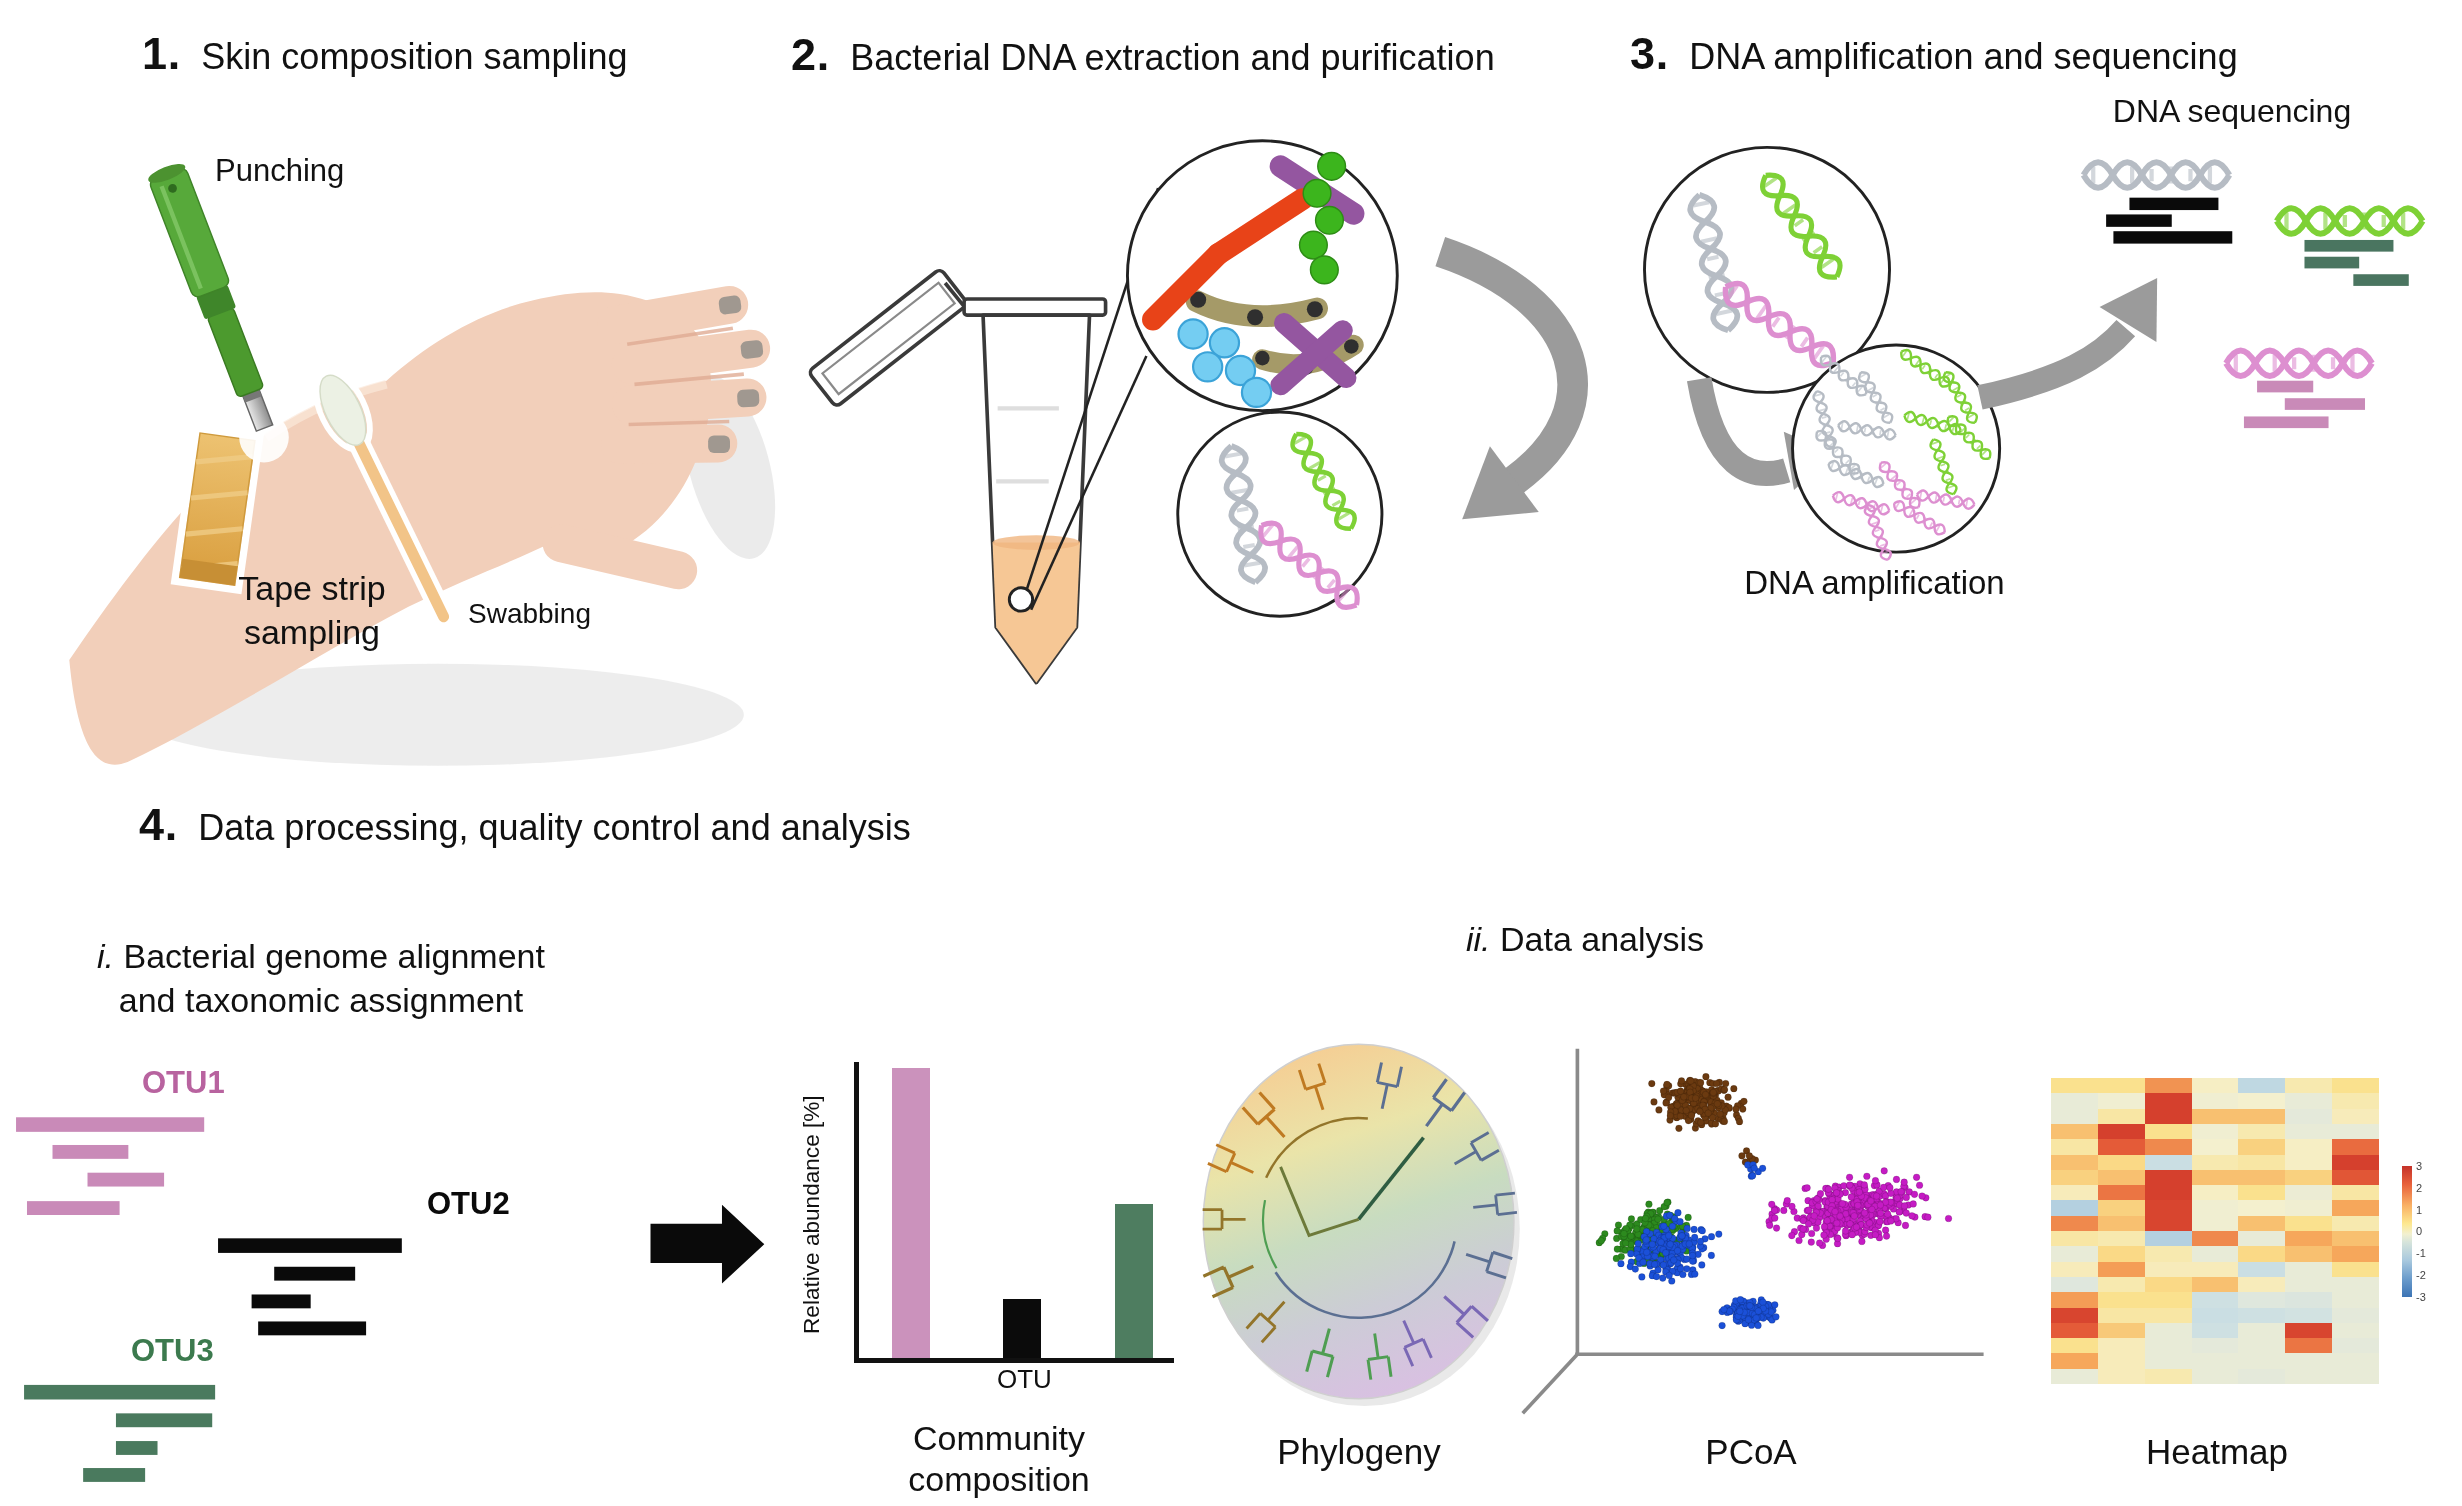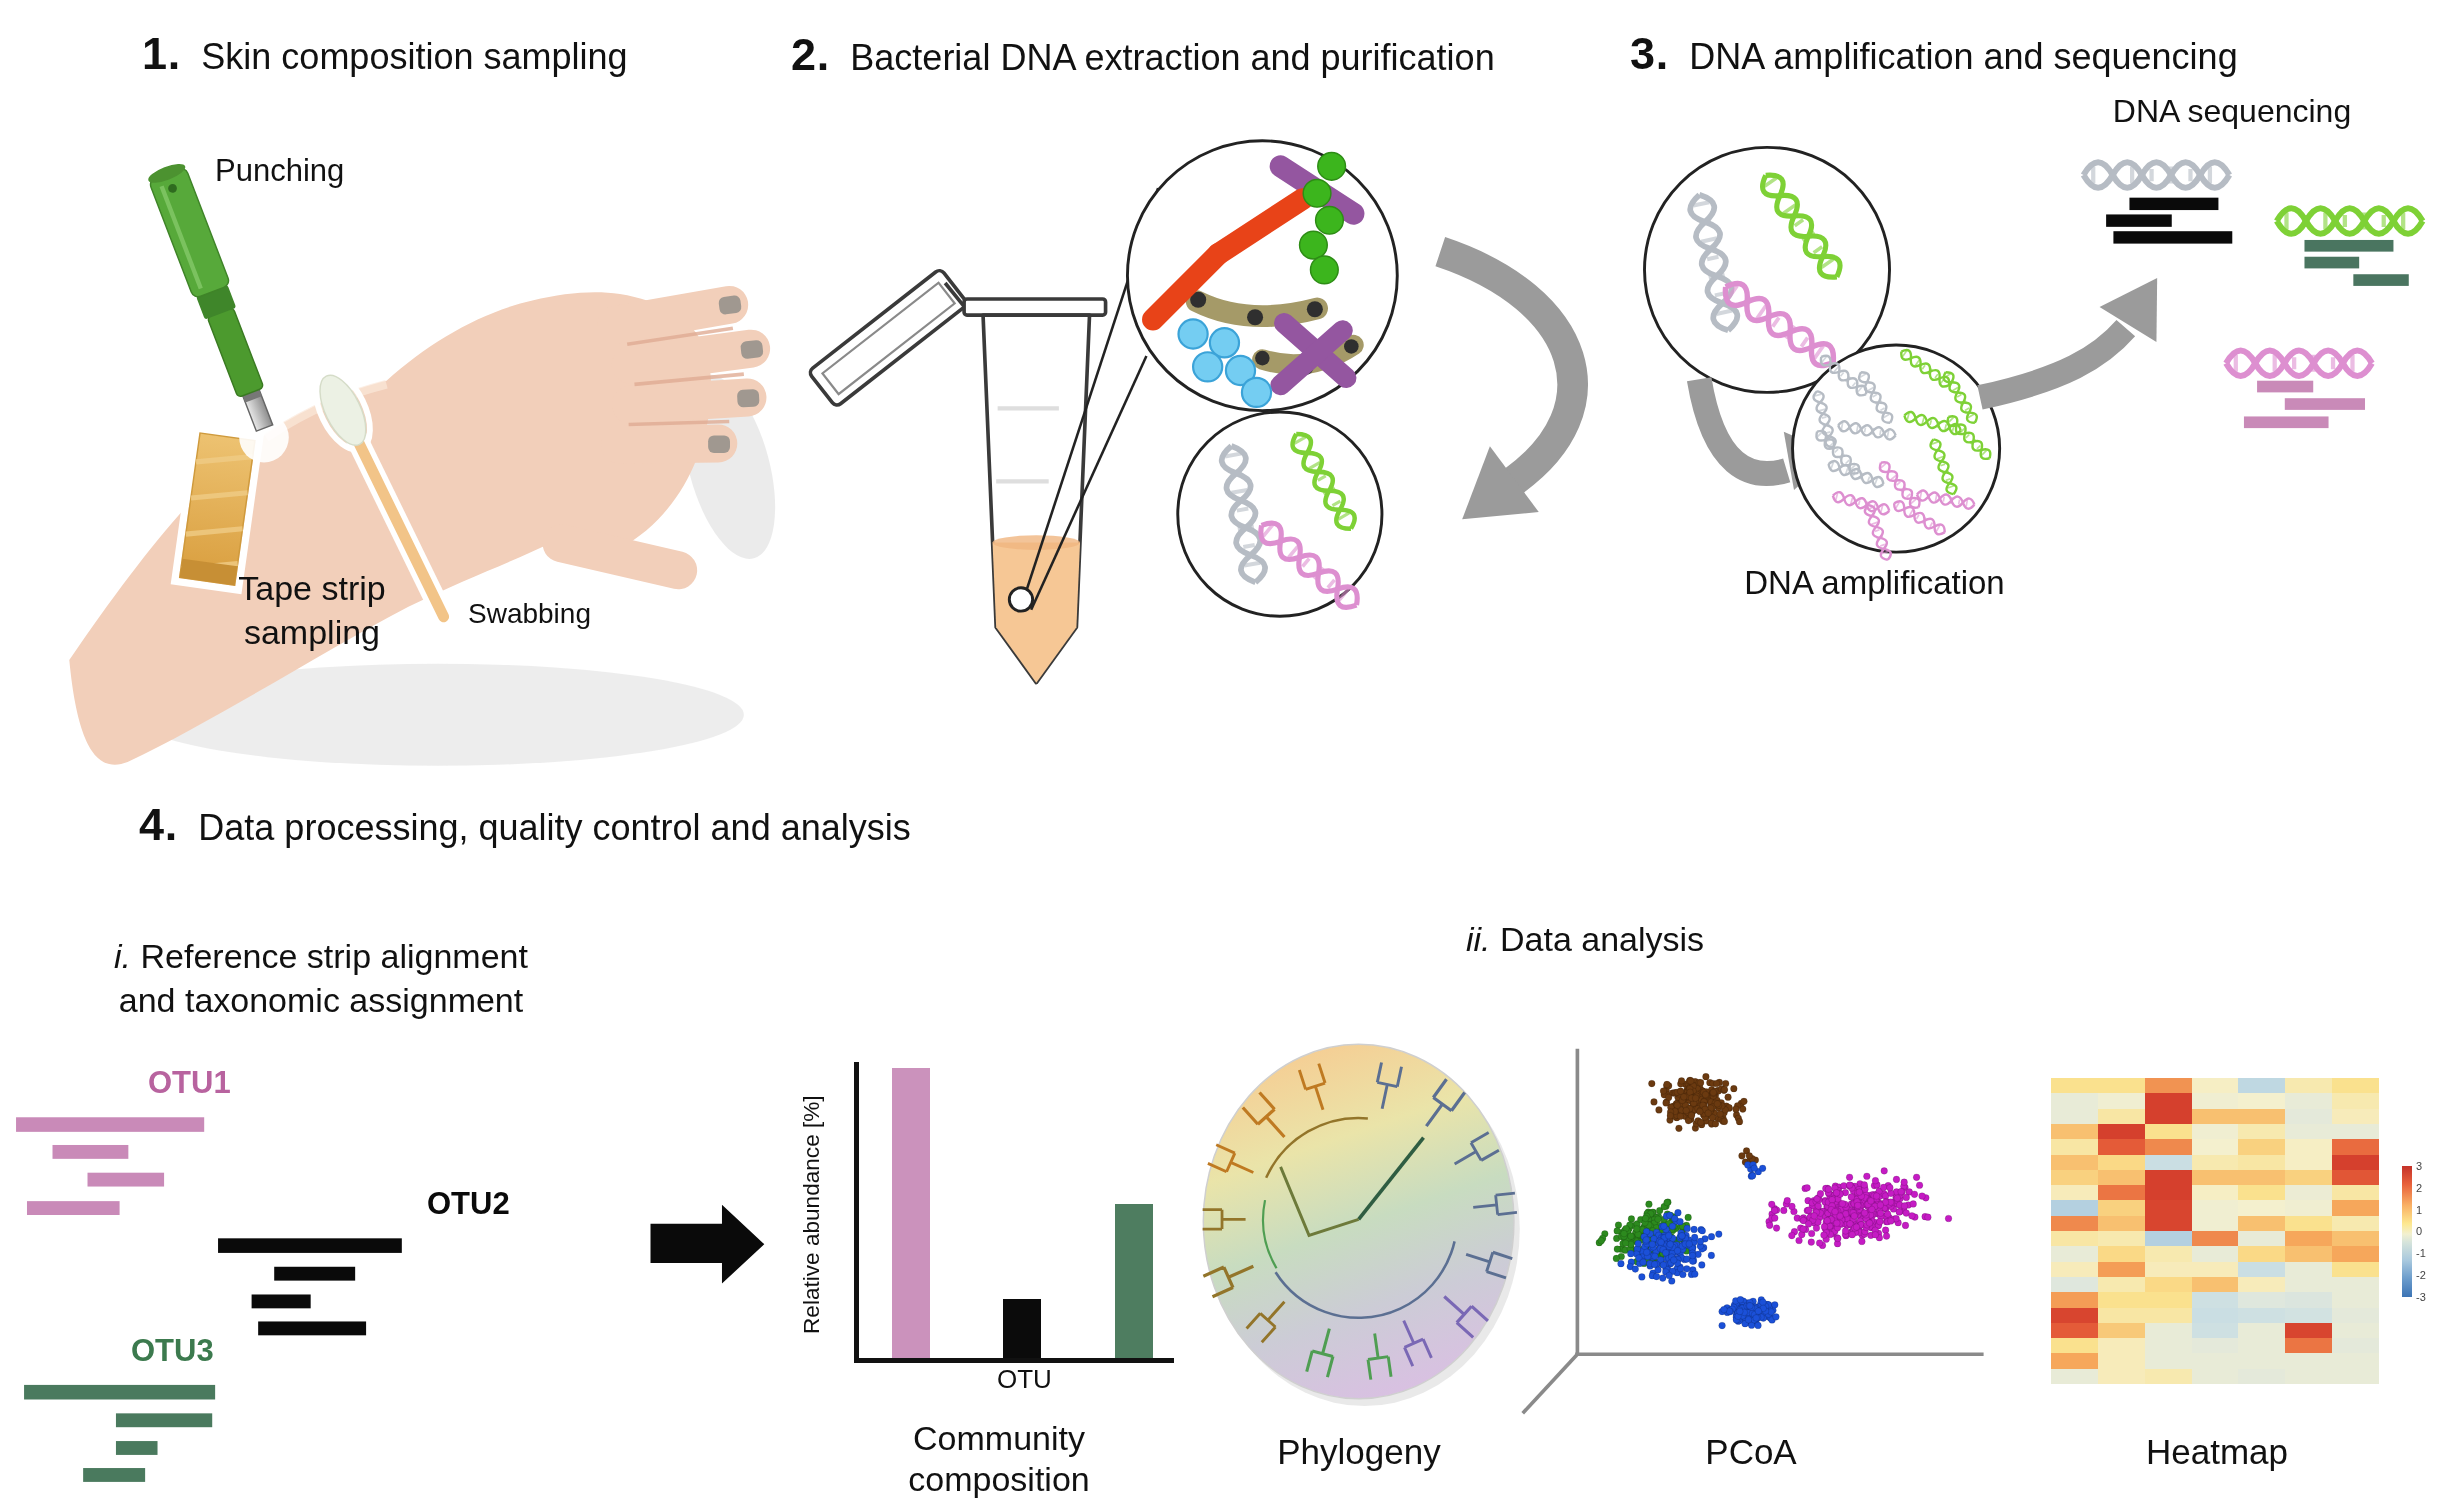--- a/index.html
+++ b/index.html
@@ -1537,28 +1537,28 @@
   <div>sampling</div>
 </div>
 <div class="abs lbl" style="left:468px;top:598px;font-size:28px;">Swabbing</div>
 
 <div class="abs lbl center" style="left:2108px;top:93px;width:248px;font-size:32px;text-align:center;">DNA sequencing</div>
 <div class="abs lbl center two-line" style="left:1634px;top:562px;width:481px;font-size:33px;">
   <div>DNA amplification</div>
 </div>
 
 <div class="abs lbl center two-line" style="left:73px;top:935px;width:496px;font-size:34px;">
-  <div><i>i.</i> <span>Reference strip alignment</span></div>
+  <div><i>i.</i> <span>Bacterial genome alignment</span></div>
   <div>and taxonomic assignment</div>
 </div>
 <div class="abs lbl" style="left:1466px;top:920px;font-size:34px;">
   <i>ii.</i> <span>Data analysis</span>
 </div>
 
-<div class="abs otu-lbl" style="left:148px;top:1065px;color:#b8639f;">OTU1</div>
+<div class="abs otu-lbl" style="left:142px;top:1065px;color:#b8639f;">OTU1</div>
 <div class="abs otu-lbl" style="left:427px;top:1186px;color:#0a0a0a;">OTU2</div>
 <div class="abs otu-lbl" style="left:131px;top:1333px;color:#3c7a4e;">OTU3</div>
 
 <div class="abs" id="barchart">
     <div class="bar" style="left: 33px; width: 38px; height: 98%; background: rgb(203, 146, 188);"></div>
     <div class="bar" style="left: 144px; width: 38px; height: 20%; background: rgb(11, 11, 11);"></div>
     <div class="bar" style="left: 256px; width: 38px; height: 52%; background: rgb(78, 125, 96);"></div>
   </div>
 <div class="abs" id="ylabel">Relative abundance [%]</div>
 <div class="abs" id="xlabel">OTU</div>

